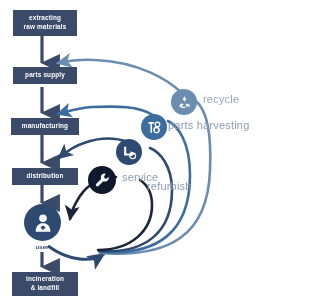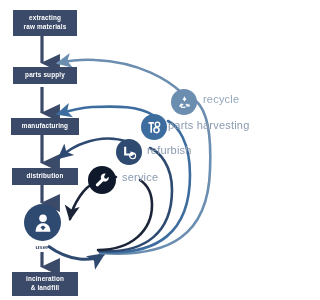--- a/index.html
+++ b/index.html
@@ -52,21 +52,21 @@
   }
   .loop-label {
     position: absolute;
     font-size: 11px;
     color: #8a9bb0;
     white-space: nowrap;
     letter-spacing: 0.2px;
   }
   .loop-label.lvl-recycle { color: #93a8bd; }
   .loop-label.lvl-harvest { color: #8a9bb0; }
-  .loop-label.lvl-refurbish { color: #8a9bb0; }
+  .loop-label.lvl-refurbish { color: #8a9bb0; margin-top: 36px; }
   .loop-label.lvl-service { color: #8a9bb0; text-align: right; }
   .icon-badge {
     position: absolute;
     border-radius: 50%;
     display: flex;
     align-items: center;
     justify-content: center;
   }
 </style>
 </head>

